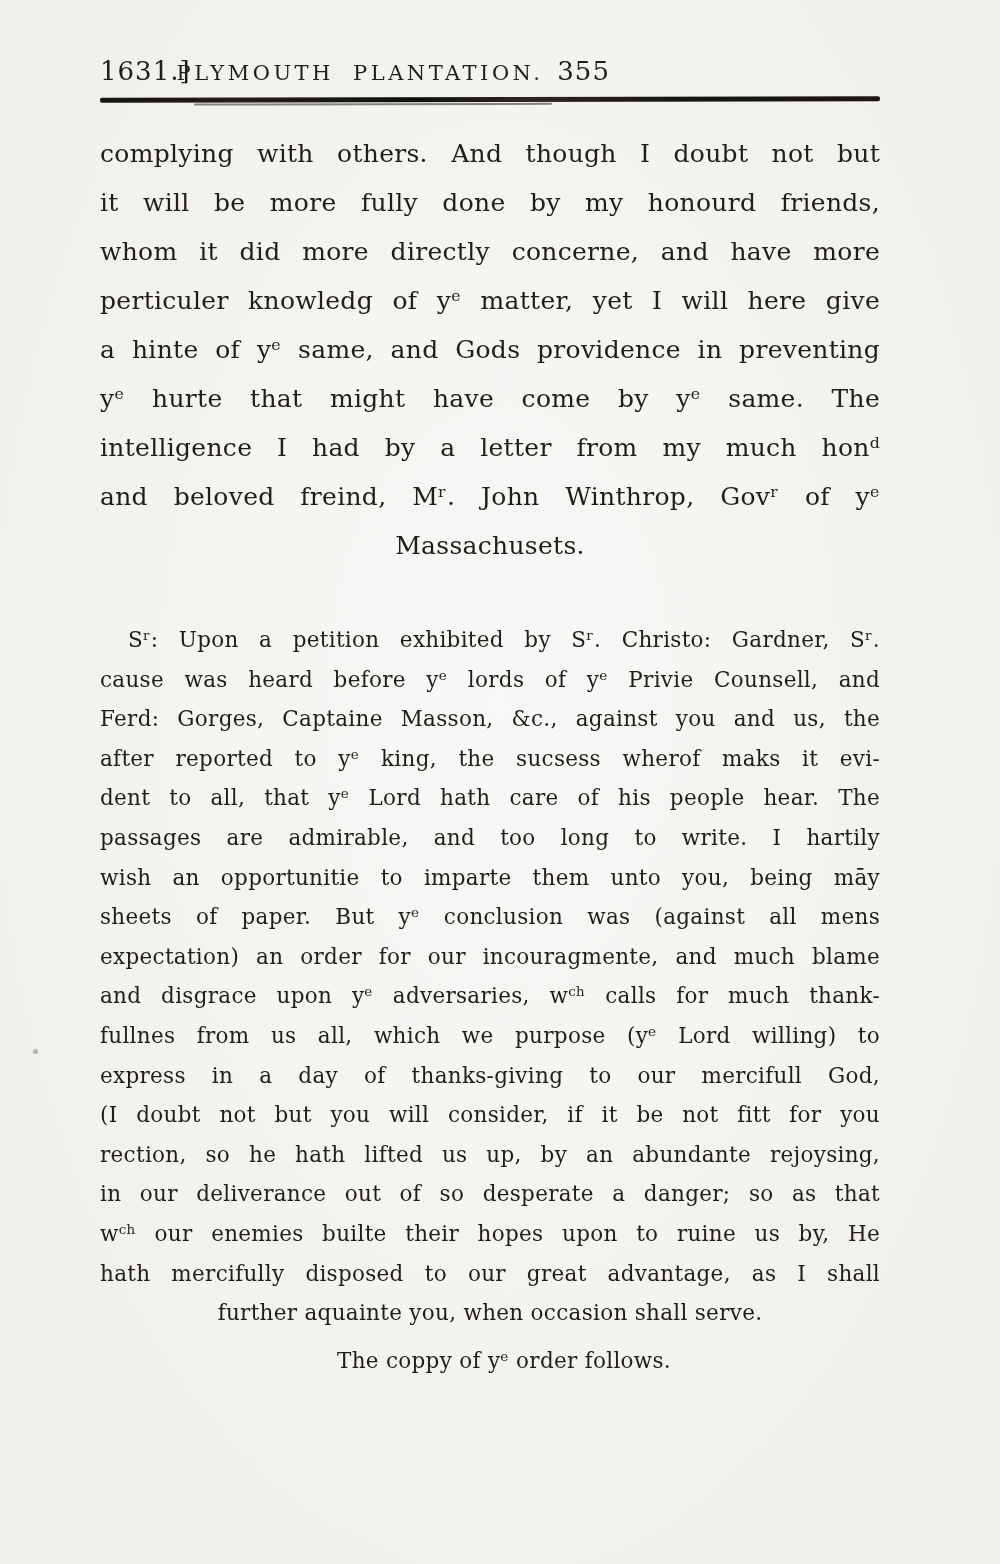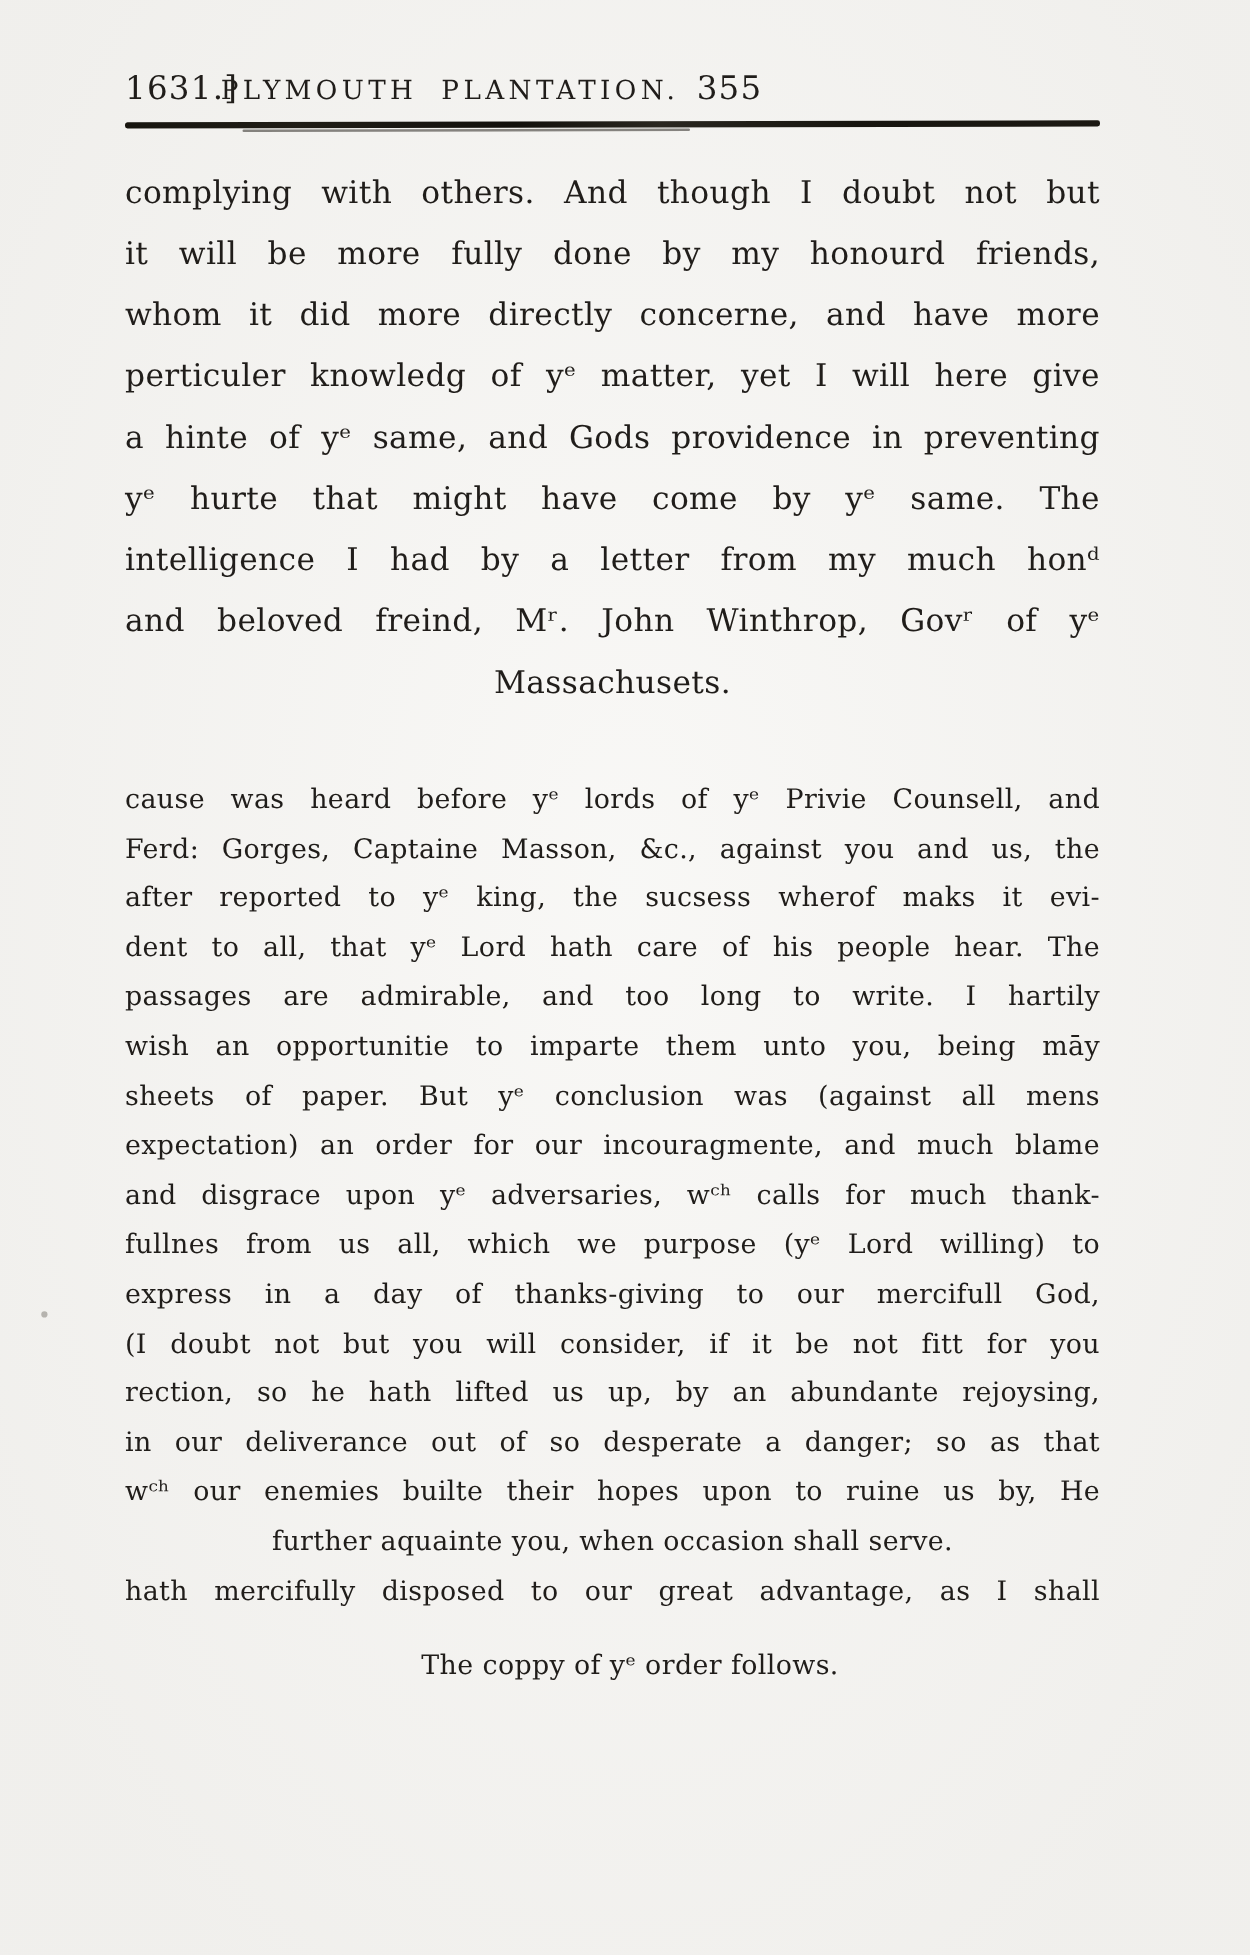--- a/index.html
+++ b/index.html
@@ -57,21 +57,21 @@
     margin-top: 27px;
     font-size: 25px;
     line-height: 49px;
   }
   .letter {
     margin-top: 50px;
     font-size: 21.5px;
     line-height: 39.6px;
   }
   .closing {
-    margin-top: 20px;
+    margin-top: 8px;
     font-size: 21.5px;
     line-height: 39.6px;
   }
   .line {
     display: block;
     letter-spacing: 0.3px;
     white-space: normal;
     text-align: center;
   }
   .j {
@@ -111,37 +111,38 @@
       <div class="line j">whom it did more directly concerne, and have more</div>
       <div class="line j">perticuler knowledg of yᵉ matter, yet I will here give</div>
       <div class="line j">a hinte of yᵉ same, and Gods providence in preventing</div>
       <div class="line j">yᵉ hurte that might have come by yᵉ same. The</div>
       <div class="line j">intelligence I had by a letter from my much honᵈ</div>
       <div class="line j">and beloved freind, Mʳ. John Winthrop, Govʳ of yᵉ</div>
       <div class="line">Massachusets.</div>
     </div>
 
     <div class="letter">
+      <div class="line j indent">Sʳ: Upon a petition exhibited by Sʳ. Christo: Gardner, Sʳ.</div>
       <div class="line j">cause was heard before yᵉ lords of yᵉ Privie Counsell, and</div>
       <div class="line j">Ferd: Gorges, Captaine Masson, &amp;c., against you and us, the</div>
       <div class="line j">after reported to yᵉ king, the sucsess wherof maks it evi-</div>
       <div class="line j">dent to all, that yᵉ Lord hath care of his people hear. The</div>
       <div class="line j">passages are admirable, and too long to write. I hartily</div>
       <div class="line j">wish an opportunitie to imparte them unto you, being māy</div>
       <div class="line j">sheets of paper. But yᵉ conclusion was (against all mens</div>
       <div class="line j">expectation) an order for our incouragmente, and much blame</div>
       <div class="line j">and disgrace upon yᵉ adversaries, wᶜʰ calls for much thank-</div>
       <div class="line j">fullnes from us all, which we purpose (yᵉ Lord willing) to</div>
       <div class="line j">express in a day of thanks-giving to our mercifull God,</div>
       <div class="line j">(I doubt not but you will consider, if it be not fitt for you</div>
       <div class="line j">rection, so he hath lifted us up, by an abundante rejoysing,</div>
       <div class="line j">in our deliverance out of so desperate a danger; so as that</div>
       <div class="line j">wᶜʰ our enemies builte their hopes upon to ruine us by, He</div>
+      <div class="line j">hath mercifully disposed to our great advantage, as I shall</div>
       <div class="line">further aquainte you, when occasion shall serve.</div>
-      <div class="line j">hath mercifully disposed to our great advantage, as I shall</div>
     </div>
 
     <div class="closing">
       <div class="line indent">The coppy of yᵉ order follows.</div>
     </div>
 
   </main>
 
   <div class="speck"></div>
 </div>

